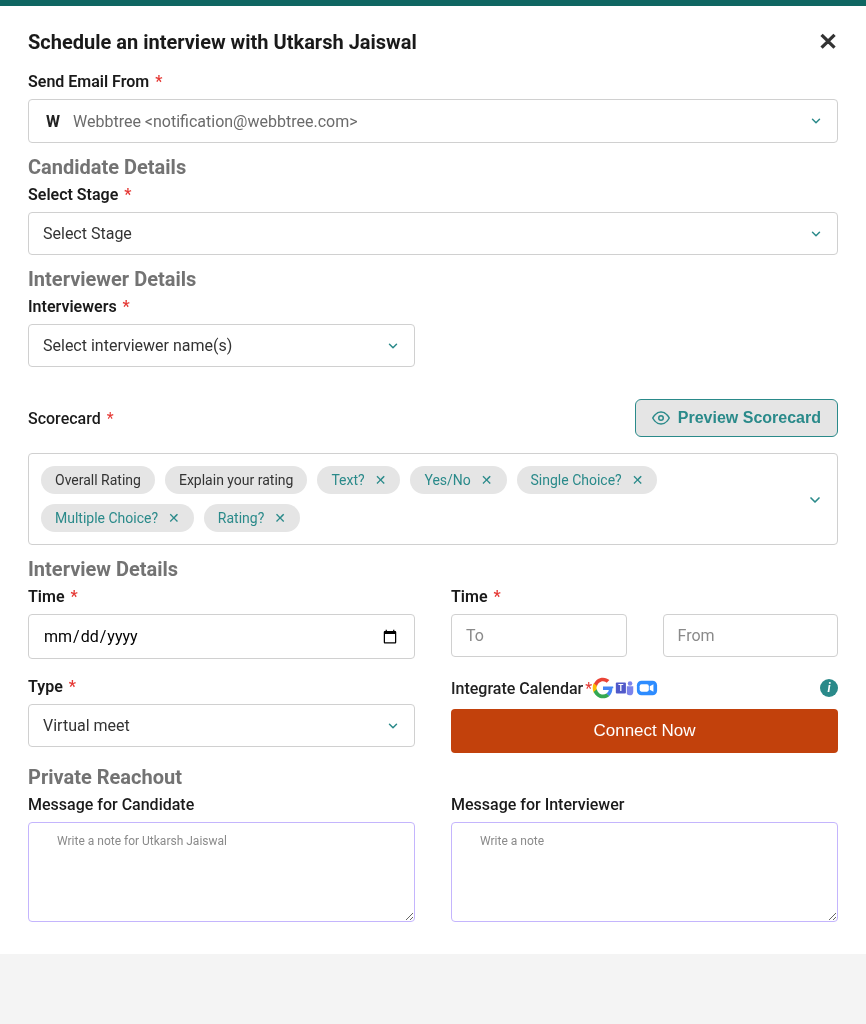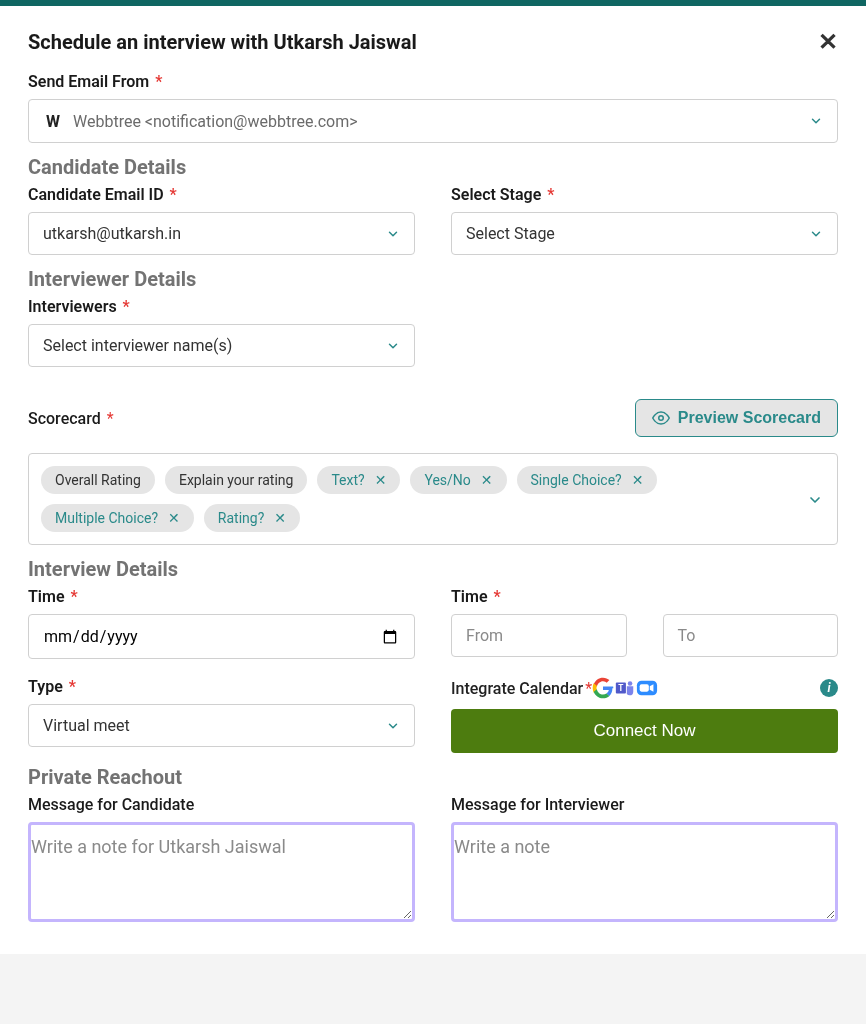--- a/index.html
+++ b/index.html
@@ -157,35 +157,35 @@
   }
   .cal-icon { width:22px; height:22px; display:inline-block; }
   .info-circle {
     width:18px; height:18px; border-radius:50%;
     background:#2a8a8a; color:#fff; font-size:12px;
     display:flex; align-items:center; justify-content:center;
     font-style: italic; font-weight:700;
   }
   .connect-btn {
     width:100%;
-    background:#4d7c0f;
+    background:#c2410c;
     color:#fff;
     border:none;
     border-radius:4px;
     padding:12px;
     font-size:17px;
     font-weight:500;
     cursor:pointer;
   }
   .textarea {
     width:100%;
-    border:3px solid #c4b5fd;
+    border:1px solid #c4b5fd;
     border-radius:4px;
-    padding:11px 0;
-    font-size:18px;
+    padding:11px 28px;
+    font-size:12px;
     font-family:inherit;
     min-height:100px;
     resize: both;
   }
   .textarea::placeholder, .time-box{ color:#8a8a8a; }
   .w-icon {
     width:20px; height:20px; font-weight:700; font-size:16px;
     display:flex; align-items:center; justify-content:center;
     color:#222; margin-right:10px;
   }
@@ -214,34 +214,20 @@
       <svg viewBox="0 0 24 24" fill="none" stroke="currentColor" stroke-width="2.5" stroke-linecap="round" stroke-linejoin="round">
           <polyline points="6 9 12 15 18 9"></polyline>
         </svg>
     </span>
   </div>
 
   <div class="section-heading">Candidate Details</div>
   <div class="row">
     <div class="col">
       <label class="label">
-        <span>Candidate Email ID</span>
-        <span class="req">*</span>
-      </label>
-      <div class="select-box">
-        <span class="value">utkarsh@utkarsh.in</span>
-        <span class="chevron">
-          <svg viewBox="0 0 24 24" fill="none" stroke="currentColor" stroke-width="2.5" stroke-linecap="round" stroke-linejoin="round">
-              <polyline points="6 9 12 15 18 9"></polyline>
-            </svg>
-        </span>
-      </div>
-    </div>
-    <div class="col">
-      <label class="label">
         <span>Select Stage</span>
         <span class="req">*</span>
       </label>
       <div class="select-box">
         <span class="placeholder">Select Stage</span>
         <span class="chevron">
           <svg viewBox="0 0 24 24" fill="none" stroke="currentColor" stroke-width="2.5" stroke-linecap="round" stroke-linejoin="round">
               <polyline points="6 9 12 15 18 9"></polyline>
             </svg>
         </span>
@@ -322,22 +308,22 @@
         <span class="req">*</span>
       </label>
       <input type="date" class="date-input" style="">
     </div>
     <div class="col">
       <label class="label">
         <span>Time</span>
         <span class="req">*</span>
       </label>
       <div class="time-row">
+        <div class="time-box">To</div>
         <div class="time-box">From</div>
-        <div class="time-box">To</div>
       </div>
     </div>
   </div>
 
   <div class="row mt" style="align-items:flex-start;">
     <div class="col">
       <label class="label">
         <span>Type</span>
         <span class="req">*</span>
       </label>

